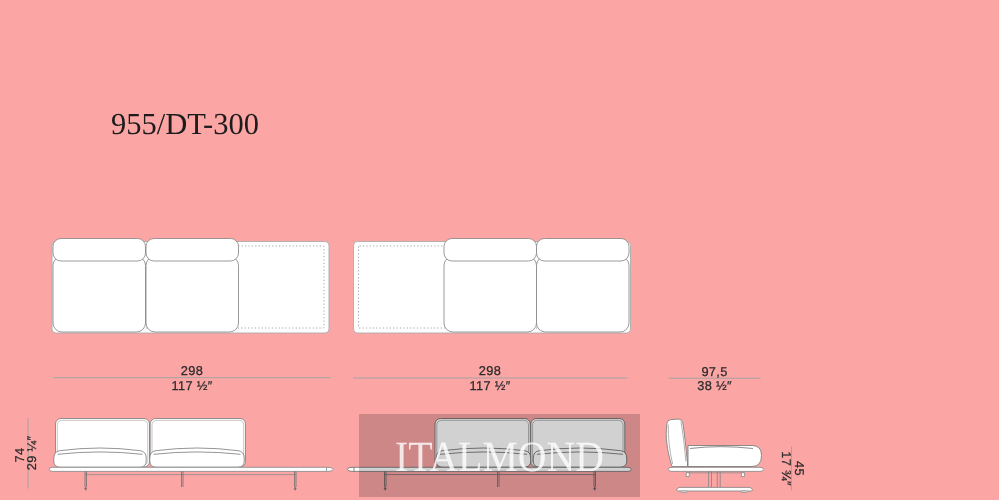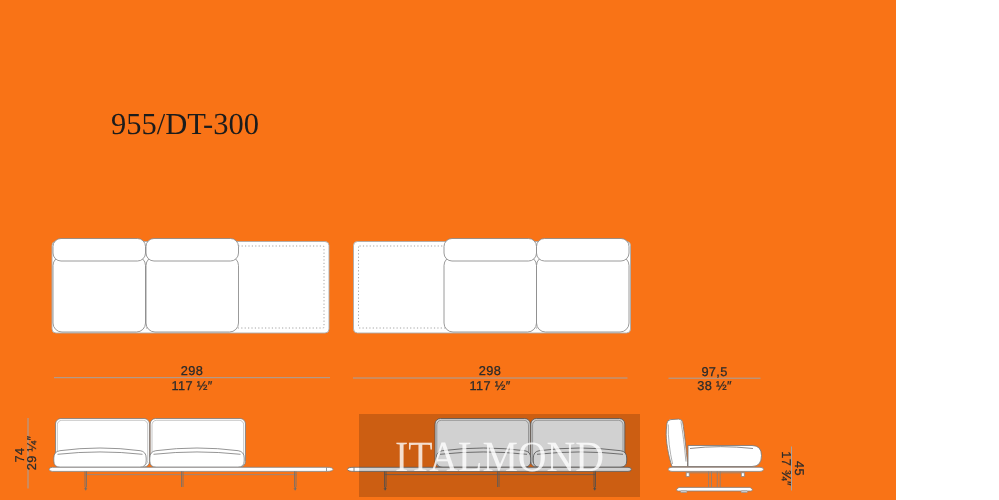--- a/index.html
+++ b/index.html
@@ -1,16 +1,16 @@
 <!DOCTYPE html>
 <html><head>
 <meta charset="utf-8">
 <style>
   html,body{margin:0;padding:0;background:#ffffff;}
-  #page{position:relative;width:896px;height:500px;background:#f97316;overflow:hidden;
+  #page{position:relative;width:999px;height:500px;background:#fca5a5;overflow:hidden;
         font-family:"Liberation Sans",sans-serif;}
   svg text{font-family:"Liberation Sans",sans-serif;} svg text.serif{font-family:"Liberation Serif",serif;}
 </style>
 </head>
 <body>
 <div id="page">
 <svg width="999" height="500" text-rendering="geometricPrecision" viewBox="0 0 999 500" xmlns="http://www.w3.org/2000/svg">
 
 <text x="111" y="133.5" class="serif" font-size="30.5" fill="#1c1c1c" letter-spacing="0">955/DT-300</text>
 

